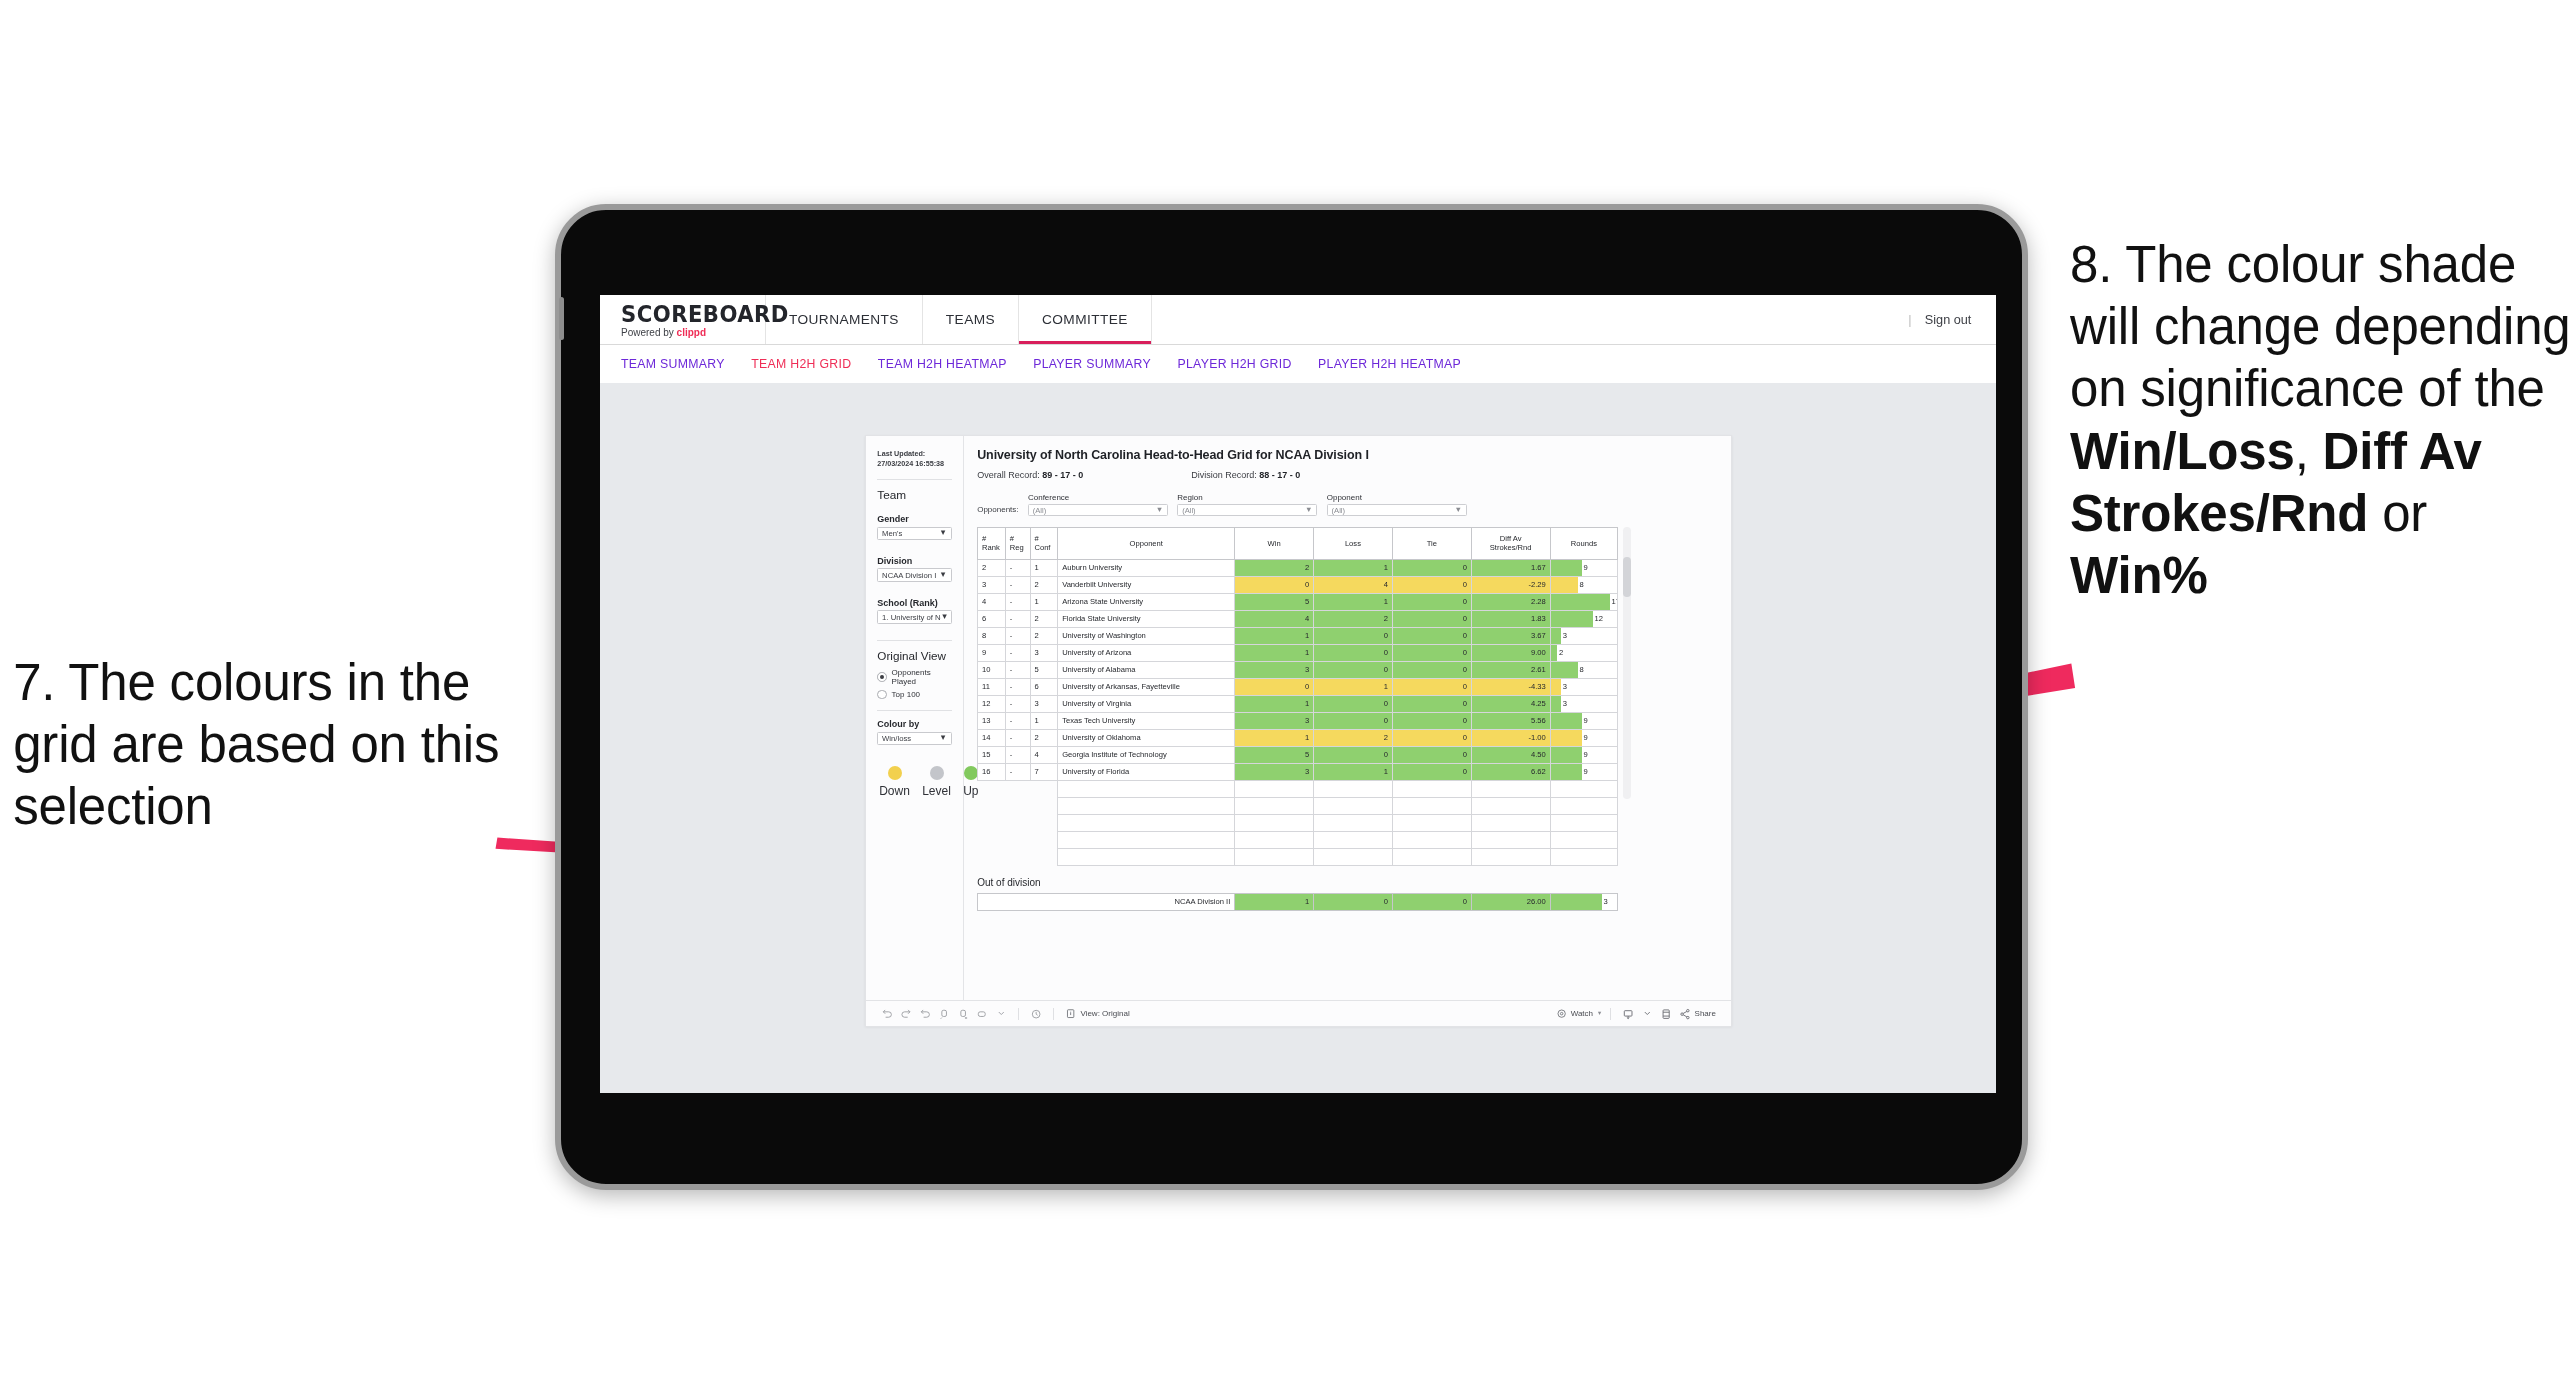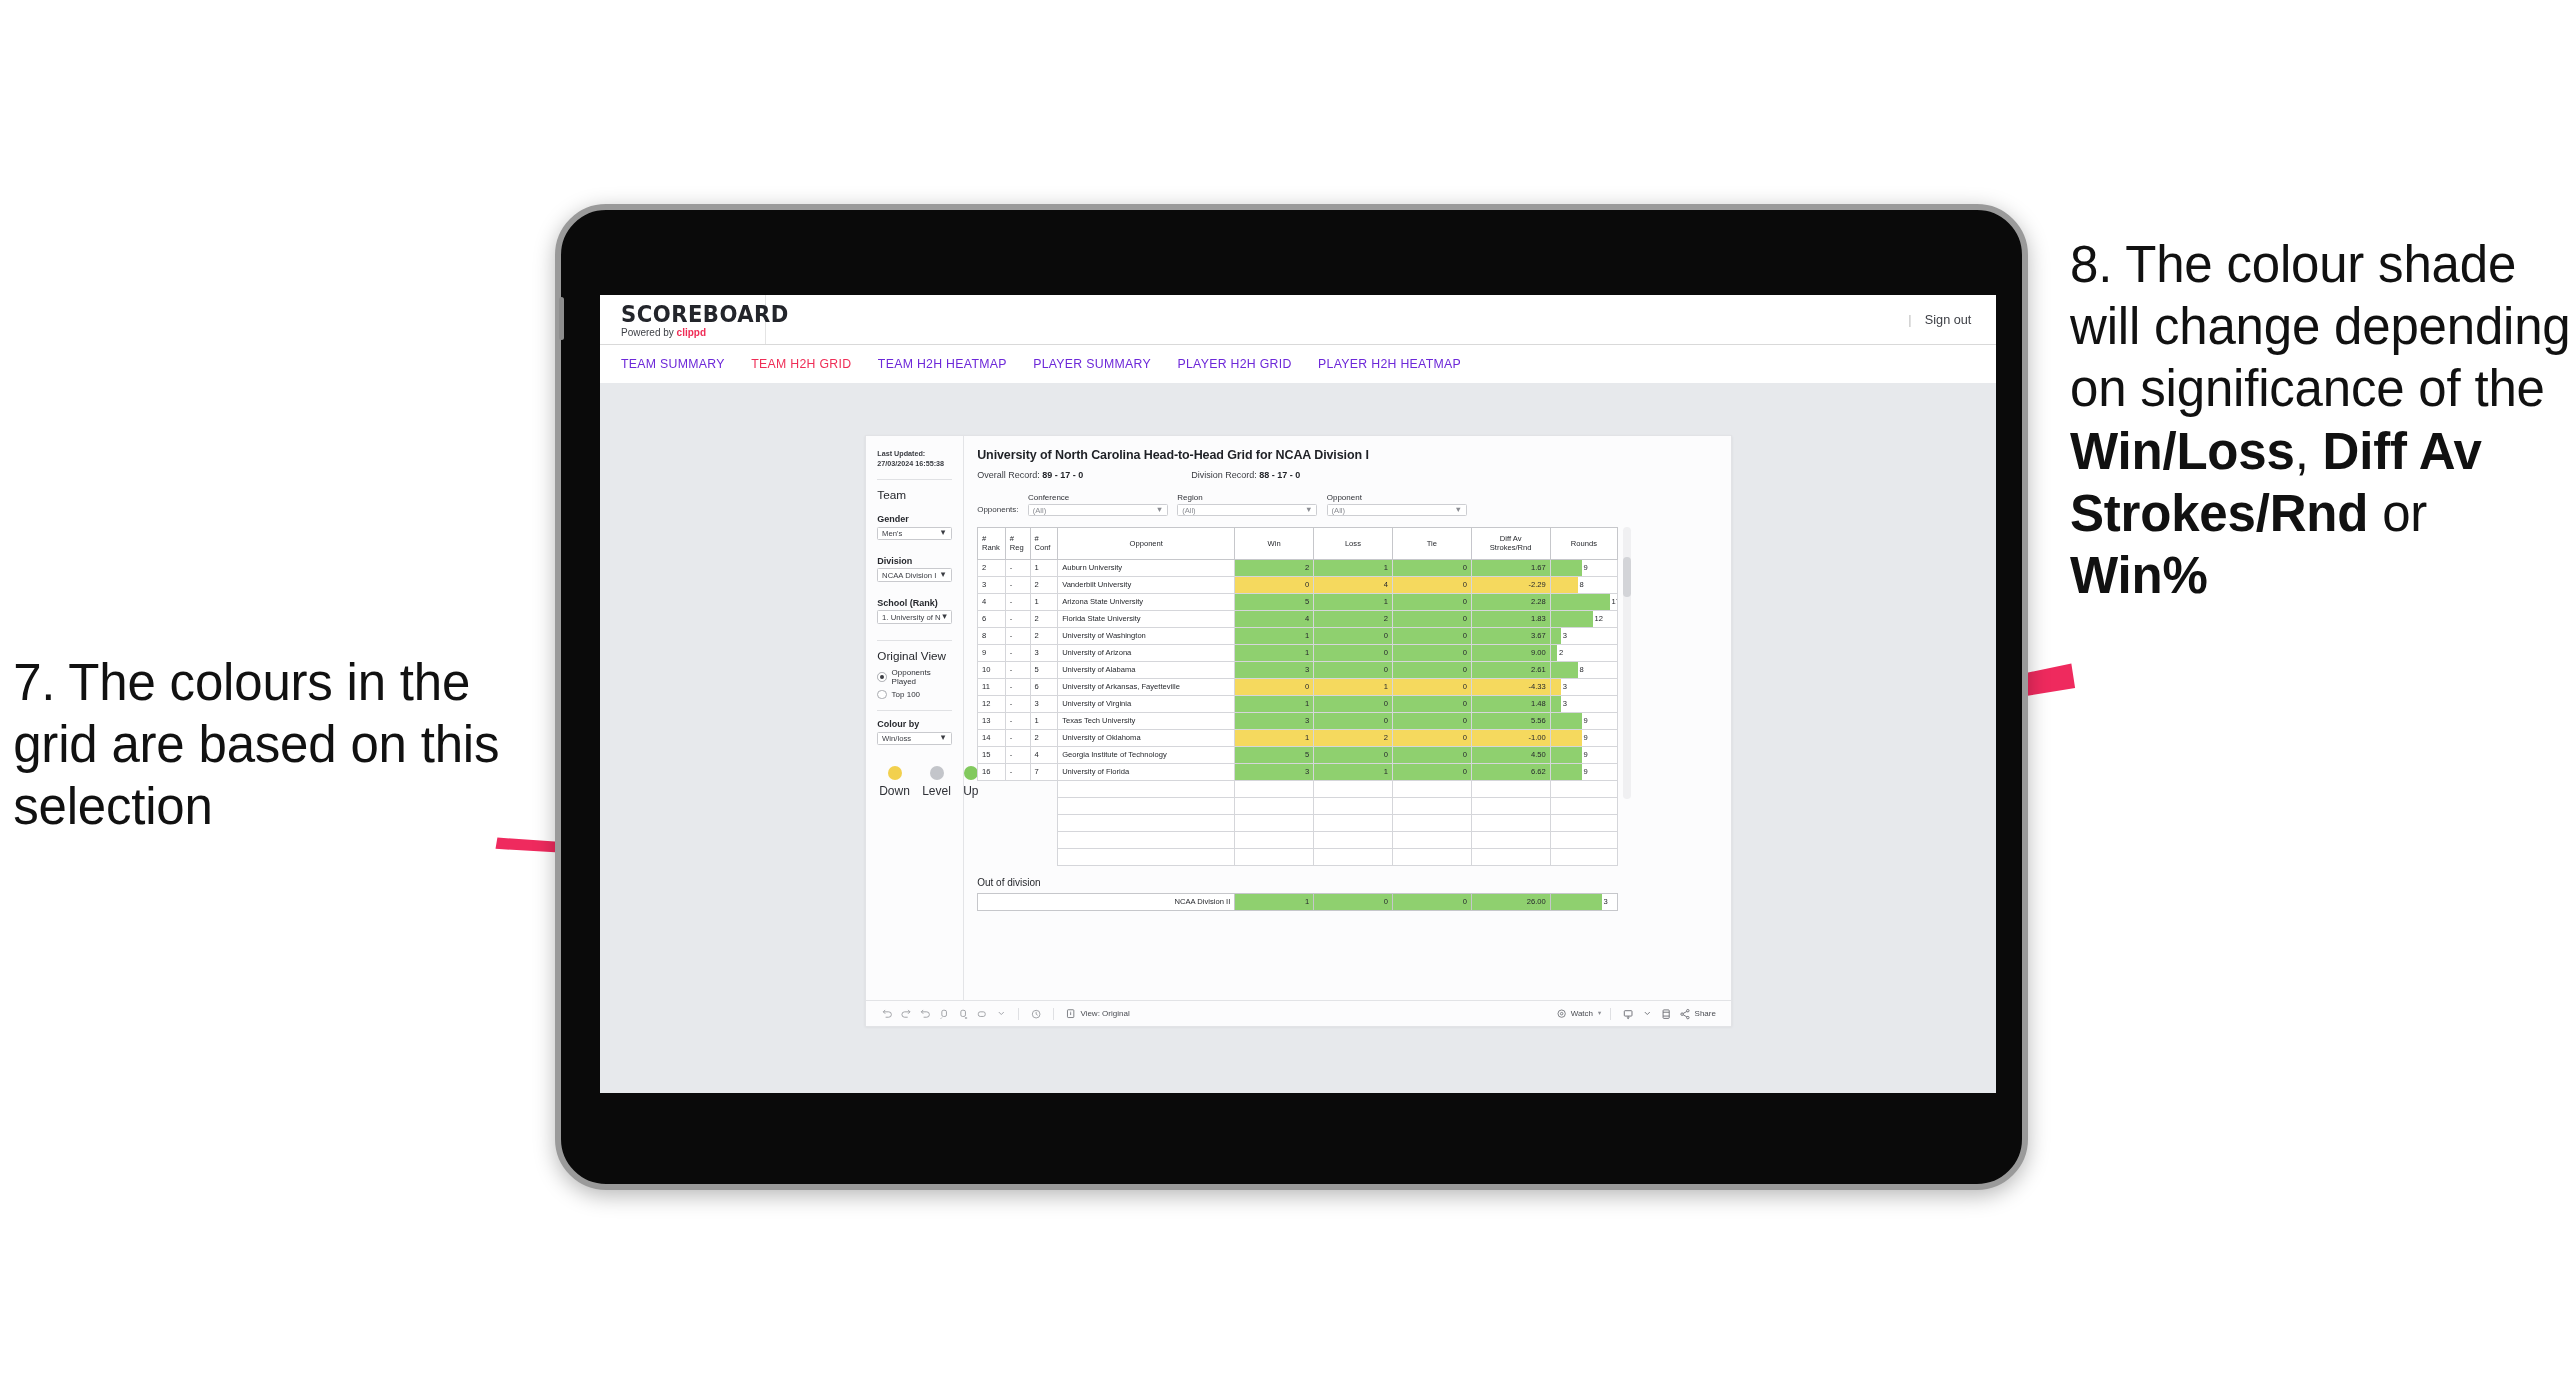--- a/index.html
+++ b/index.html
@@ -156,20 +156,25 @@
   <path d="M424,12 L74,86 L80,58 L8,90 L74,122 L70,96 L428,38 Z" fill="#ef2a5e"></path>
 </svg>
 
 <div id="tablet">
   <div id="screen">
 
     <div id="app-top">
       <div class="logo-cell">
         <div class="logo-main">SCOREBOARD</div>
         <div class="logo-sub"><span>Powered by </span><span class="brand">clippd</span></div>
+      </div>
+      <div class="topnav">
+        <div class="topnav-item">TOURNAMENTS</div>
+        <div class="topnav-item">TEAMS</div>
+        <div class="topnav-item active">COMMITTEE</div>
       </div>
       <div class="signout">
         <span class="bar">|</span>
         <span>Sign out</span>
       </div>
     </div>
 
     <div id="subnav">
       <div class="subnav-item">TEAM SUMMARY</div>
       <div class="subnav-item active">TEAM H2H GRID</div>
@@ -413,21 +418,21 @@
                       </td>
                     </tr>
                     <tr>
                       <td class="c-rank">12</td>
                       <td class="c-reg">-</td>
                       <td class="c-conf">3</td>
                       <td class="c-opp">University of Virginia</td>
                       <td class="c-num" style="background: rgb(143, 208, 111);">1</td>
                       <td class="c-num" style="background: rgb(143, 208, 111);">0</td>
                       <td class="c-num" style="background: rgb(143, 208, 111);">0</td>
-                      <td class="c-num" style="background: rgb(143, 208, 111);">1.48</td>
+                      <td class="c-num" style="background: rgb(143, 208, 111);">4.25</td>
                       <td class="c-rnd">
                         <div class="rbar" style="width: 10.4px; background: rgb(143, 208, 111);"></div>
                         <div class="rlabel" style="left: 10.4px;">3</div>
                       </td>
                     </tr>
                     <tr>
                       <td class="c-rank">13</td>
                       <td class="c-reg">-</td>
                       <td class="c-conf">1</td>
                       <td class="c-opp">Texas Tech University</td>

